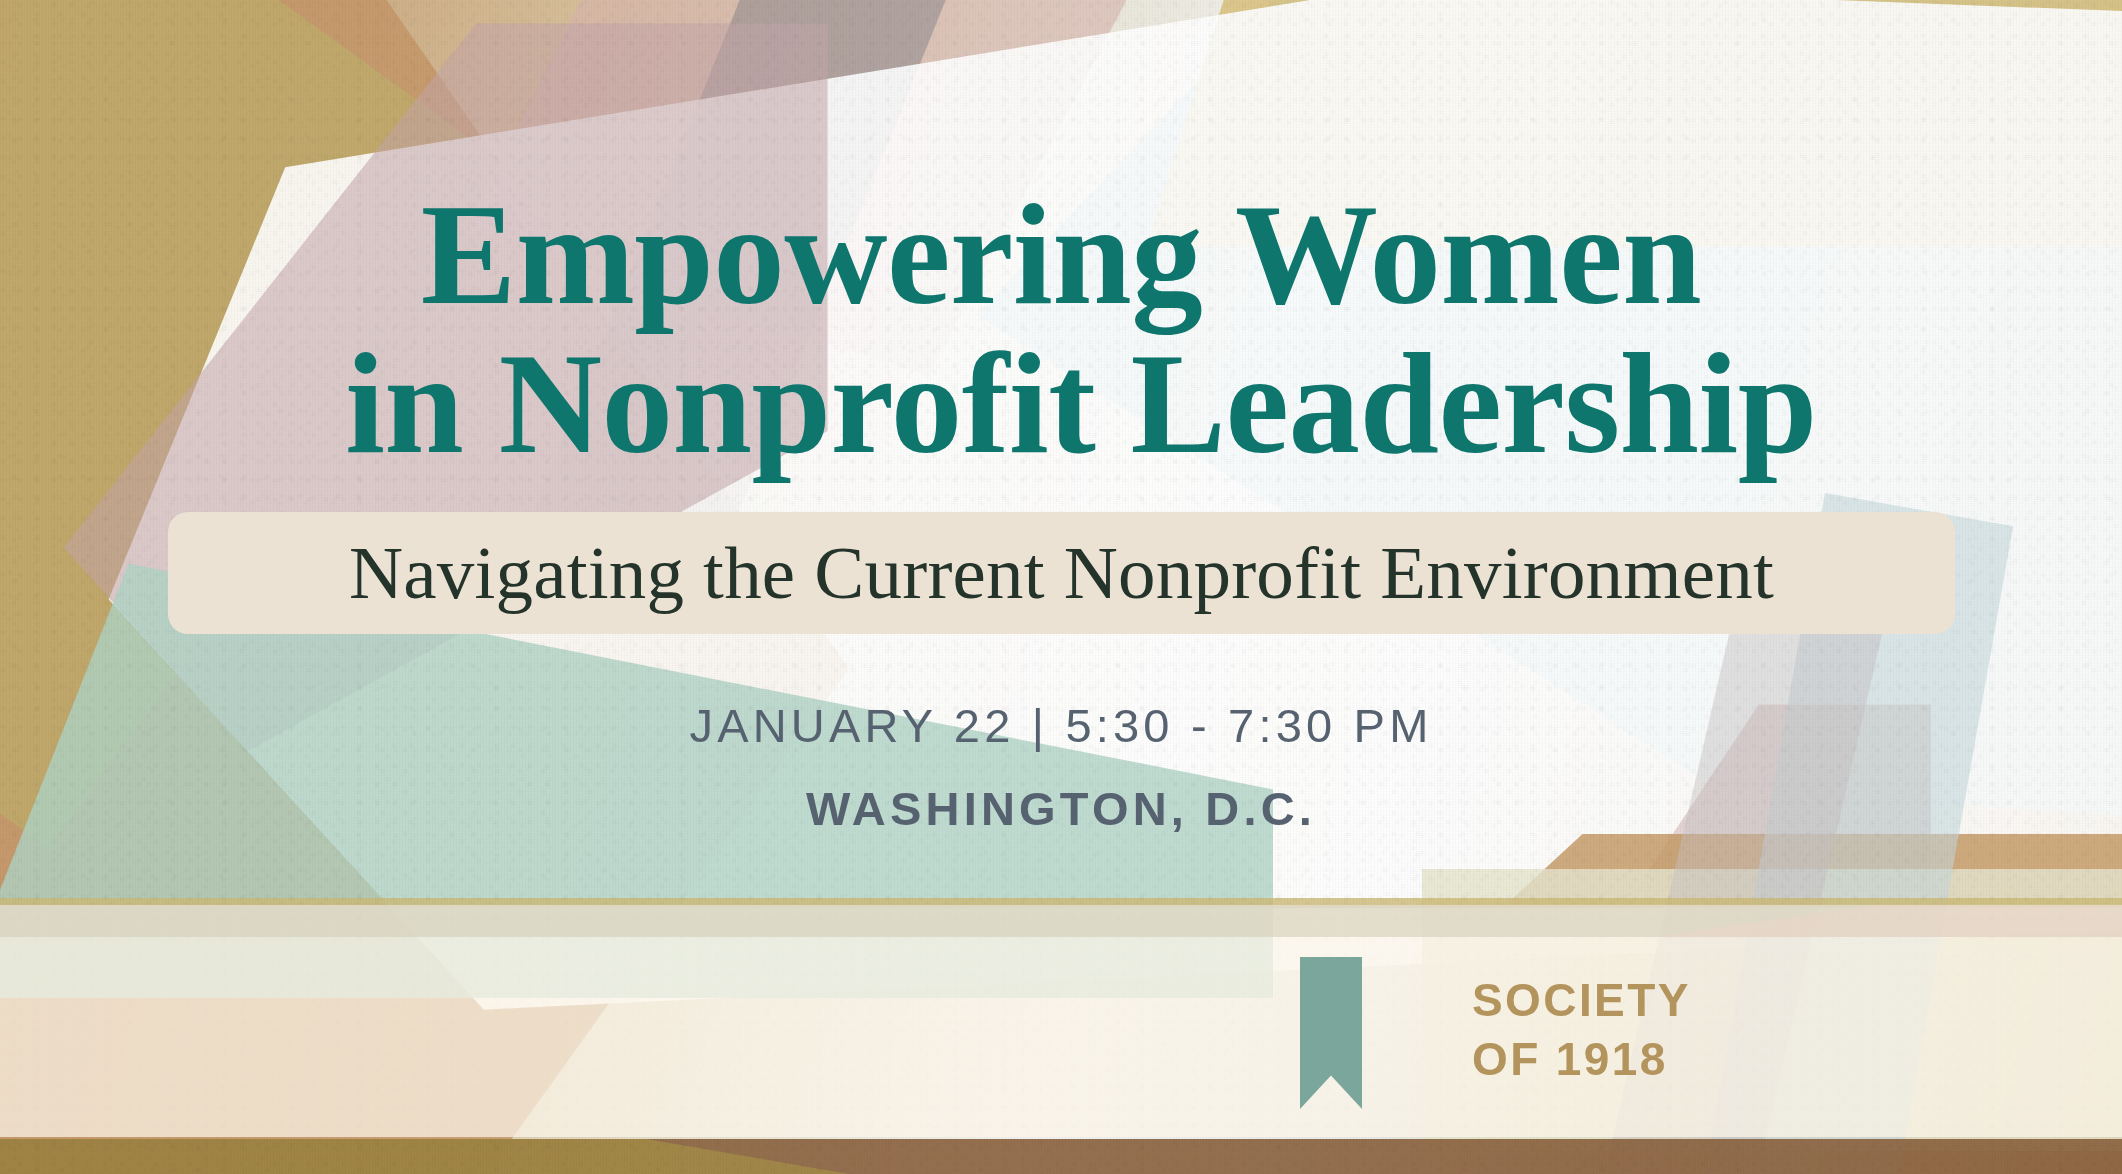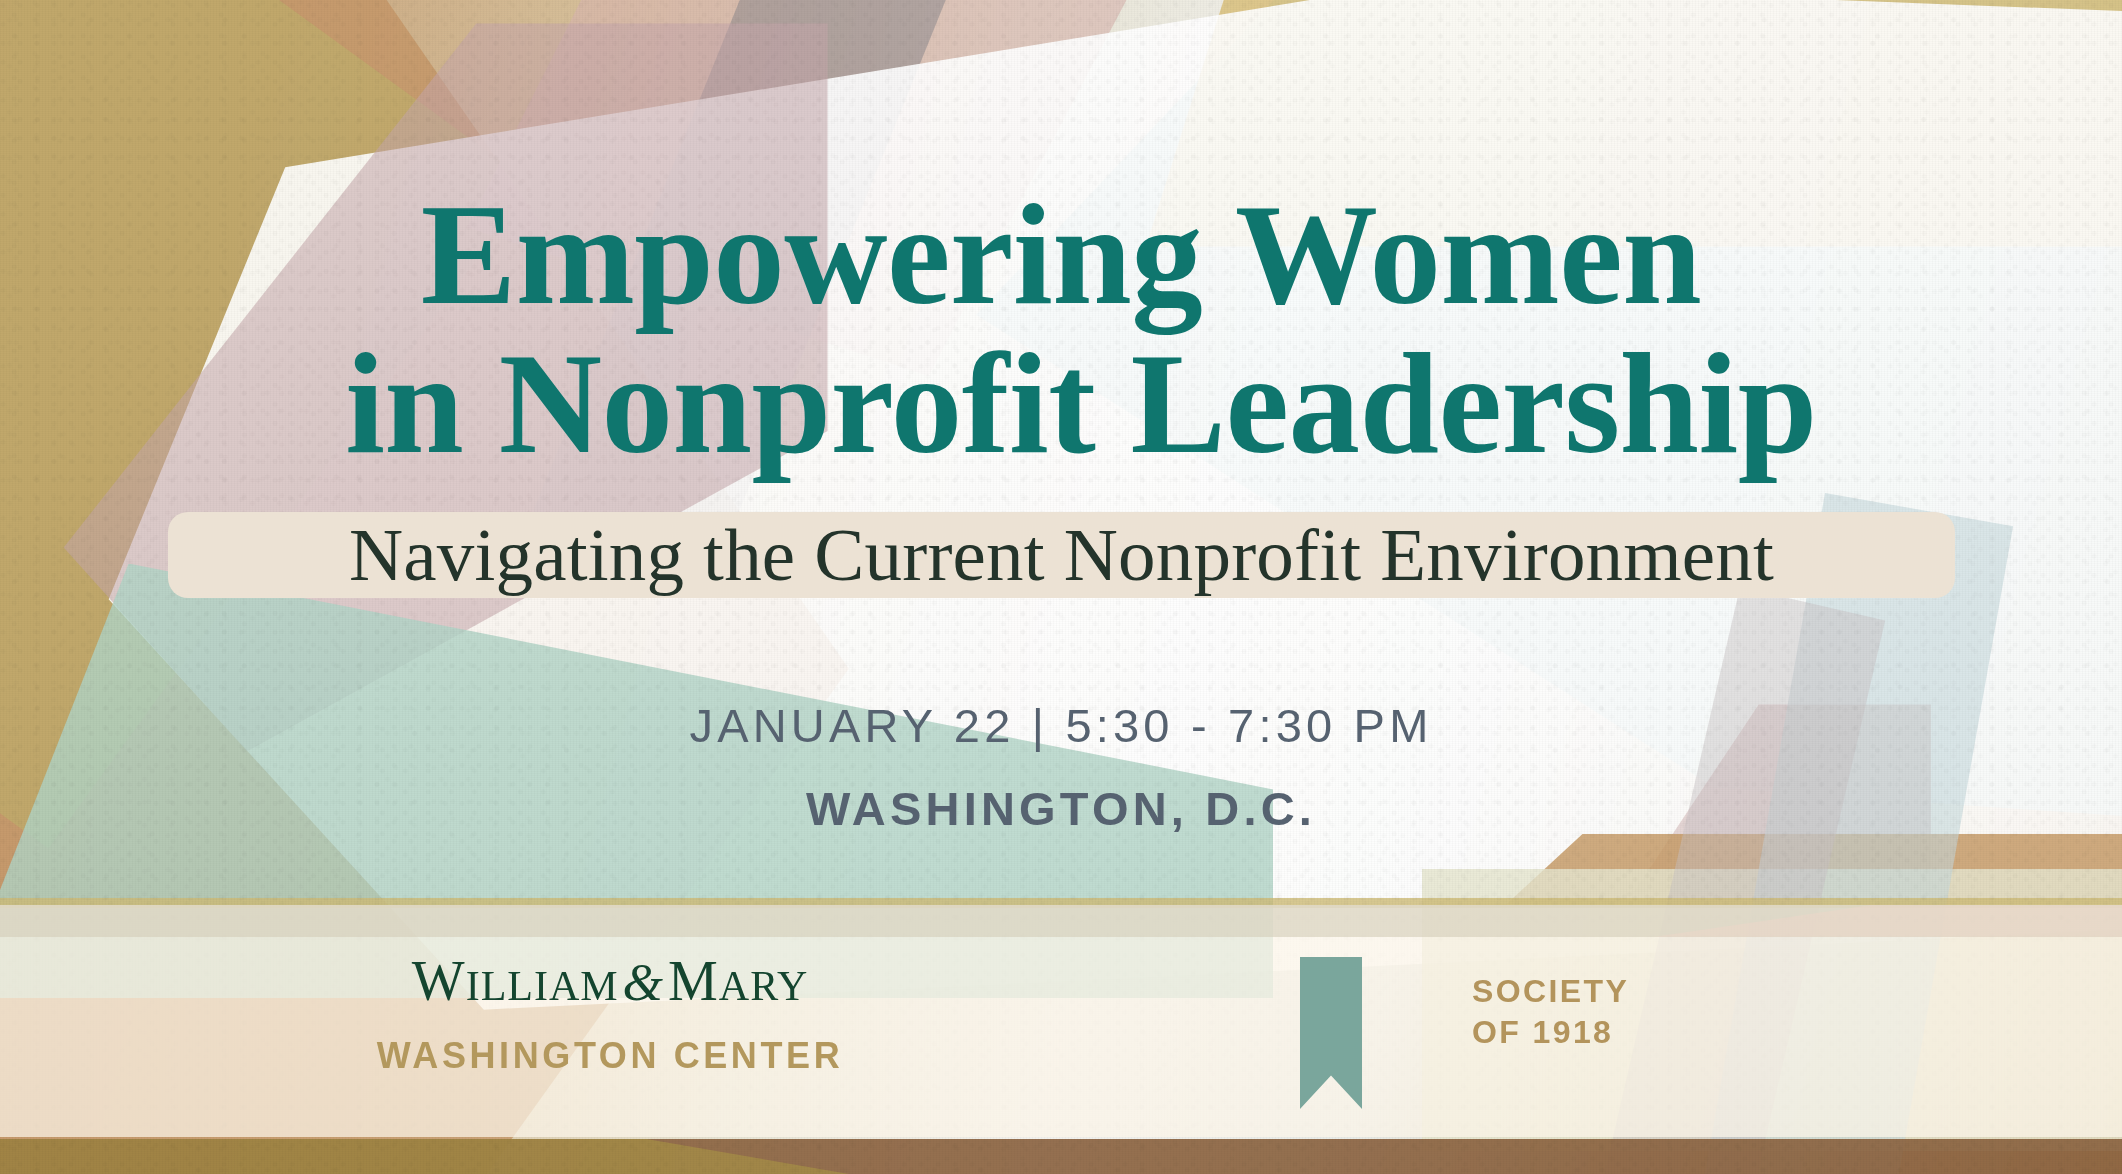--- a/index.html
+++ b/index.html
@@ -203,21 +203,21 @@
     white-space: nowrap;
   }
   .headline .line1 { font-size: 143px; }
   .headline .line2 { font-size: 143px; padding-left: 40px; }
 
   .subtitle-bar {
     position: absolute;
     left: 168px;
     top: 512px;
     width: 1787px;
-    height: 86px;
+    height: 122px;
     background: #ece2d4;
     border-radius: 20px;
     display: flex;
     align-items: center;
     justify-content: center;
   }
   .subtitle-text {
     font-family: "Liberation Serif", "DejaVu Serif", serif;
     font-size: 75px;
     color: #24342b;
@@ -308,21 +308,21 @@
     flex: 0 0 auto;
   }
   .society-text {
     margin-left: 110px;
     color: #b3945c;
     line-height: 1.28;
     padding-top: 14px;
   }
   .society-line {
     display: block;
-    font-size: 32px;
+    font-size: 46px;
     font-weight: bold;
     letter-spacing: 2.4px;
   }
 </style>
 </head>
 <body>
 
 <div id="banner">
 
   <div class="bg-layer">
@@ -361,24 +361,20 @@
     </div>
 
     <div class="meta">
       <span class="meta-date">JANUARY 22 | 5:30 - 7:30 PM</span>
       <span class="meta-location">WASHINGTON, D.C.</span>
     </div>
 
     <div class="footer">
       <div class="footer-inner">
 
-        <div class="wm-logo">
-          <span class="wm-name"><span>W</span><span class="small">ILLIAM</span><span class="wm-amp">&amp;</span><span>M</span><span class="small">ARY</span></span>
-          <span class="wm-sub">WASHINGTON CENTER</span>
-        </div>
 
         <div class="society">
           <div class="ribbon"></div>
           <div class="society-text">
             <span class="society-line">SOCIETY</span>
             <span class="society-line">OF 1918</span>
           </div>
         </div>
 
       </div>

